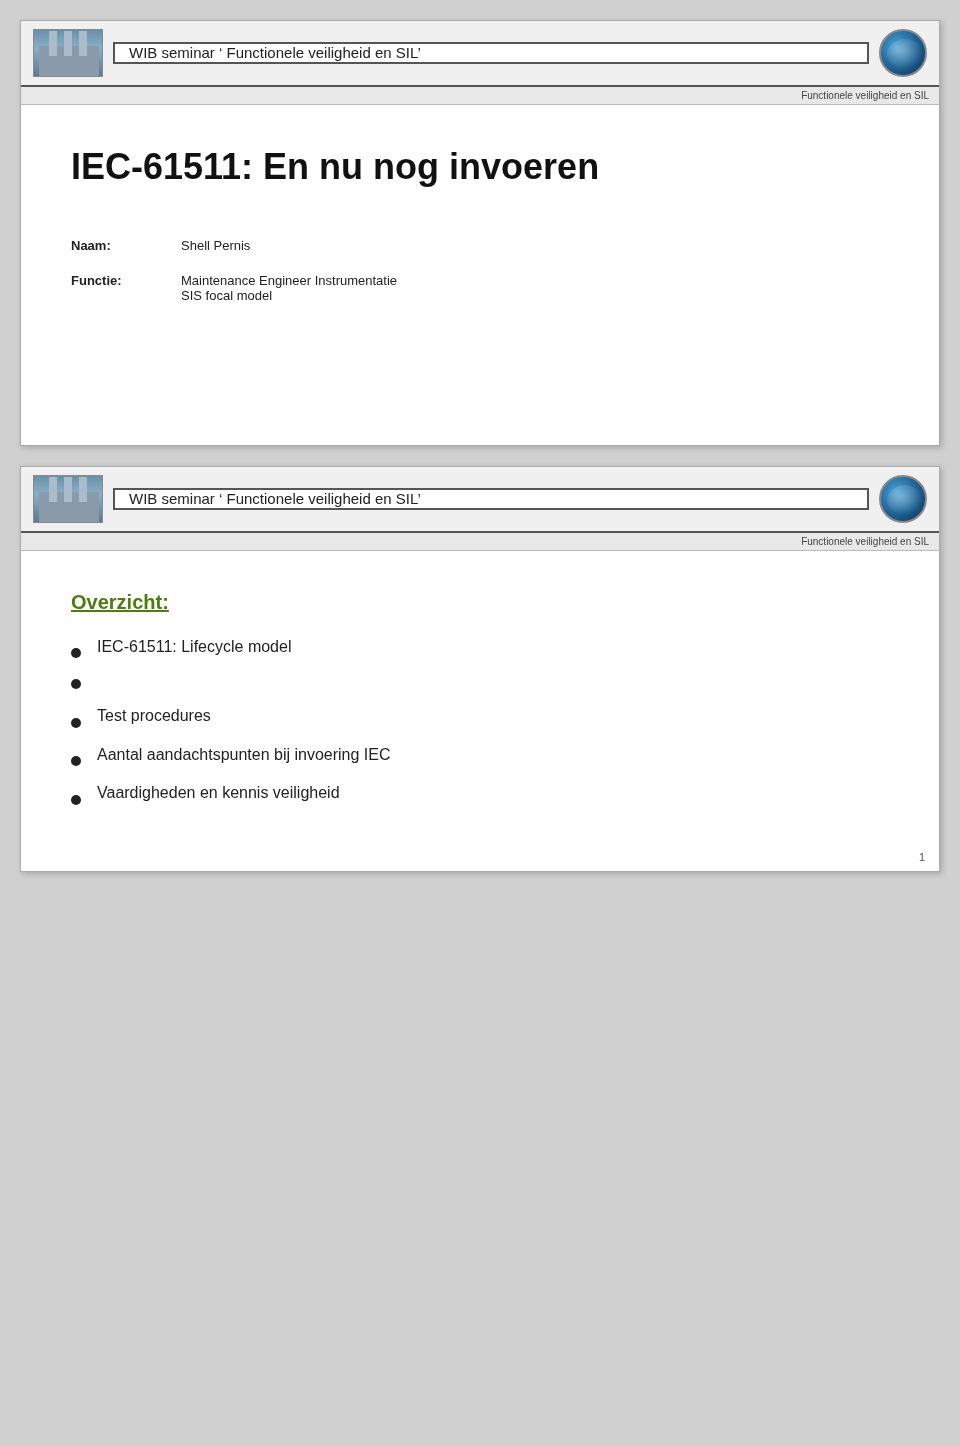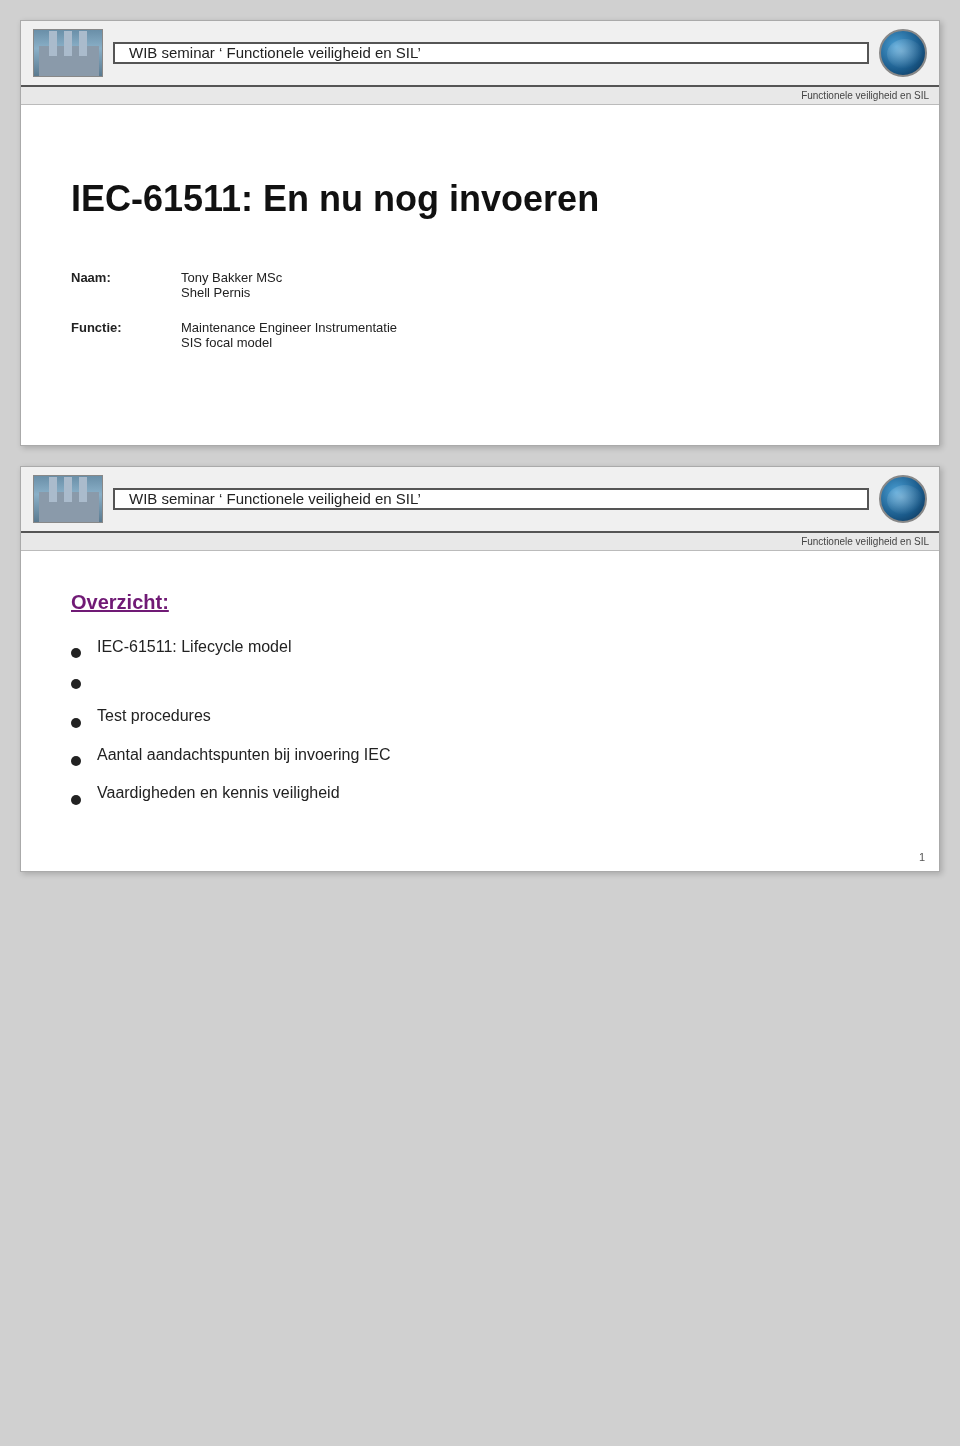--- a/index.html
+++ b/index.html
@@ -113,21 +113,20 @@
     .slide1 .slide-body {
       min-height: 340px;
     }
 
     .slide-main-title {
       font-size: 36px;
       font-weight: bold;
       color: #111;
       margin-bottom: 50px;
       line-height: 1.2;
-      margin-top: 32px;
     }
 
     .info-grid {
       display: grid;
       grid-template-columns: 100px 1fr;
       gap: 20px 10px;
       font-size: 13px;
       color: #222;
     }
 
@@ -137,21 +136,21 @@
     }
 
     .info-value {
       font-weight: normal;
     }
 
     
     .slide-section-title {
       font-size: 20px;
       font-weight: bold;
-      color: #701a75;
+      color: #4d7c0f;
       text-decoration: underline;
       margin-bottom: 22px;
     }
 
     .bullet-list {
       list-style: none;
       padding: 0;
     }
 
     .bullet-list li {
@@ -197,21 +196,20 @@
   <div class="subtitle-bar">
     <span>Functionele veiligheid en SIL</span>
   </div>
 
   <div class="slide-body">
     <div class="slide-main-title">IEC-61511: En nu nog invoeren</div>
 
     <div class="info-grid">
       <div class="info-label">Naam:</div>
       <div>
-        <div class="info-value">Tony Bakker MSc</div>
         <div class="info-value">Shell Pernis</div>
       </div>
       <div class="info-label">Functie:</div>
       <div>
         <div class="info-value">Maintenance Engineer Instrumentatie</div>
         <div class="info-value">SIS focal model</div>
       </div>
     </div>
   </div>
 </div>

